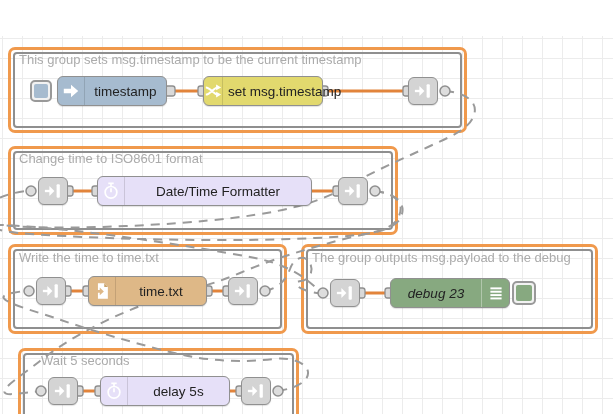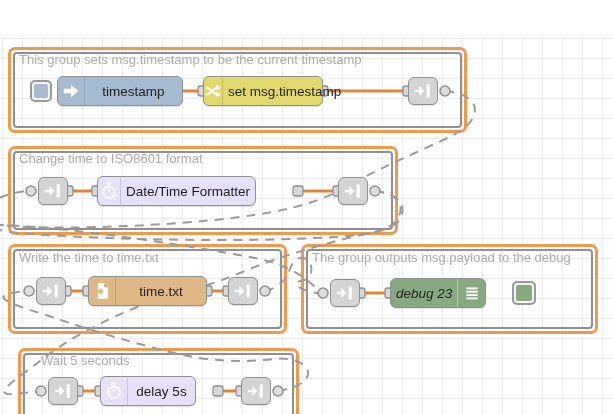--- a/index.html
+++ b/index.html
@@ -117,21 +117,21 @@
       <circle cx="265" cy="255" r="5"></circle>
       <circle cx="323" cy="257" r="5"></circle>
       <circle cx="41" cy="355" r="5"></circle>
       <circle cx="278" cy="355" r="5"></circle>
     </g>
   </svg>
 
   <div class="btn-outer" style="left:30px;top:44px;width:22px;height:22px;">
     <div class="btn-inner" style="background:#a6bbcf;"></div>
   </div>
-  <div class="node" style="left:57px;top:40px;width:126px;background:#a6bbcf;">
+  <div class="node" style="left:57px;top:40px;width:110px;background:#a6bbcf;">
     <div class="icon-box">
       <svg width="18" height="18" viewBox="0 0 20 20">
           <path d="M2 7.5 h8 v-4.5 l8 7 -8 7 v-4.5 h-8 z" fill="#fff"></path>
         </svg>
     </div>
     <div class="node-label">timestamp</div>
   </div>
 
   <div class="node" style="left:203px;top:40px;width:120px;background:#e2d96e;">
     <div class="icon-box">
@@ -152,21 +152,21 @@
     </svg>
   </div>
 
   <div class="link-node" style="left:38px;top:141px;">
     <svg width="18" height="18" viewBox="0 0 20 20">
       <path d="M1 10 h8" stroke="#fff" stroke-width="2.6"></path>
         <path d="M6 4.5 l5.5 5.5 -5.5 5.5 z" fill="#fff"></path>
       <rect x="14" y="2.5" width="3.6" height="15" rx="1.2" fill="#fff"></rect>
     </svg>
   </div>
-  <div class="node" style="left:97px;top:140px;width:159px;background:#e6e0f8;">
+  <div class="node" style="left:97px;top:140px;width:215px;background:#e6e0f8;">
     <div class="icon-box">
       <svg width="18" height="18" viewBox="0 0 20 20" fill="none" stroke="#fff" stroke-width="1.9">
         <circle cx="10" cy="11.5" r="6.5"></circle>
           <path d="M10 11.5 V7"></path>
           <path d="M7 1.5 h6"></path>
           <path d="M10 1.5 v3"></path>
       </svg>
     </div>
     <div class="node-label">Date/Time Formatter</div>
   </div>
@@ -203,21 +203,21 @@
     </svg>
   </div>
 
   <div class="link-node" style="left:330px;top:243px;">
     <svg width="18" height="18" viewBox="0 0 20 20">
       <path d="M1 10 h8" stroke="#fff" stroke-width="2.6"></path>
         <path d="M6 4.5 l5.5 5.5 -5.5 5.5 z" fill="#fff"></path>
       <rect x="14" y="2.5" width="3.6" height="15" rx="1.2" fill="#fff"></rect>
     </svg>
   </div>
-  <div class="node" style="left:390px;top:242px;width:96px;background:#87a980;">
+  <div class="node" style="left:390px;top:242px;width:120px;background:#87a980;">
     <div class="node-label" style="font-style:italic;">debug 23</div>
     <div class="icon-box-r">
       <svg width="16" height="16" viewBox="0 0 20 20" fill="#fff">
         <rect x="3" y="3" width="14" height="2.4"></rect>
           <rect x="3" y="7.2" width="14" height="2.4"></rect>
         <rect x="3" y="11.4" width="14" height="2.4"></rect>
           <rect x="3" y="15.6" width="14" height="2.4"></rect>
       </svg>
     </div>
   </div>
@@ -225,21 +225,21 @@
     <div class="btn-inner" style="background:#87a980;"></div>
   </div>
 
   <div class="link-node" style="left:48px;top:341px;">
     <svg width="18" height="18" viewBox="0 0 20 20">
       <path d="M1 10 h8" stroke="#fff" stroke-width="2.6"></path>
         <path d="M6 4.5 l5.5 5.5 -5.5 5.5 z" fill="#fff"></path>
       <rect x="14" y="2.5" width="3.6" height="15" rx="1.2" fill="#fff"></rect>
     </svg>
   </div>
-  <div class="node" style="left:100px;top:340px;width:96px;background:#e6e0f8;">
+  <div class="node" style="left:100px;top:340px;width:130px;background:#e6e0f8;">
     <div class="icon-box">
       <svg width="18" height="18" viewBox="0 0 20 20" fill="none" stroke="#fff" stroke-width="1.9">
         <circle cx="10" cy="11.5" r="6.5"></circle>
           <path d="M10 11.5 V7"></path>
           <path d="M7 1.5 h6"></path>
           <path d="M10 1.5 v3"></path>
       </svg>
     </div>
     <div class="node-label">delay 5s</div>
   </div>

